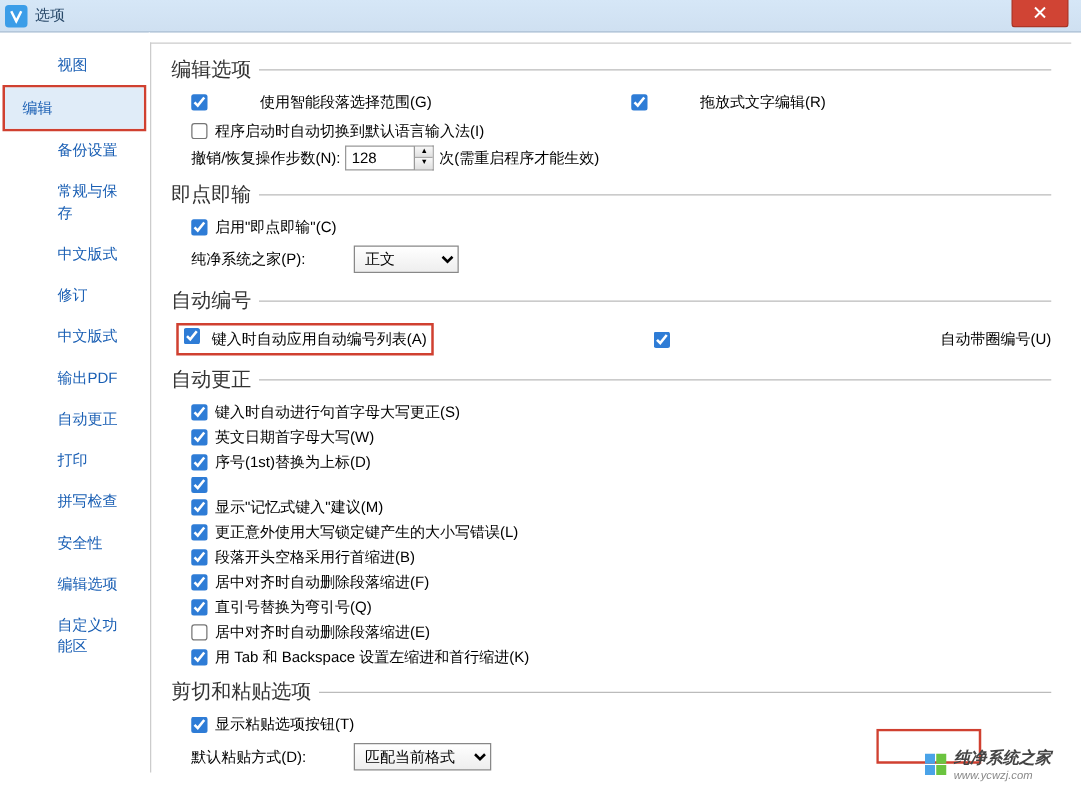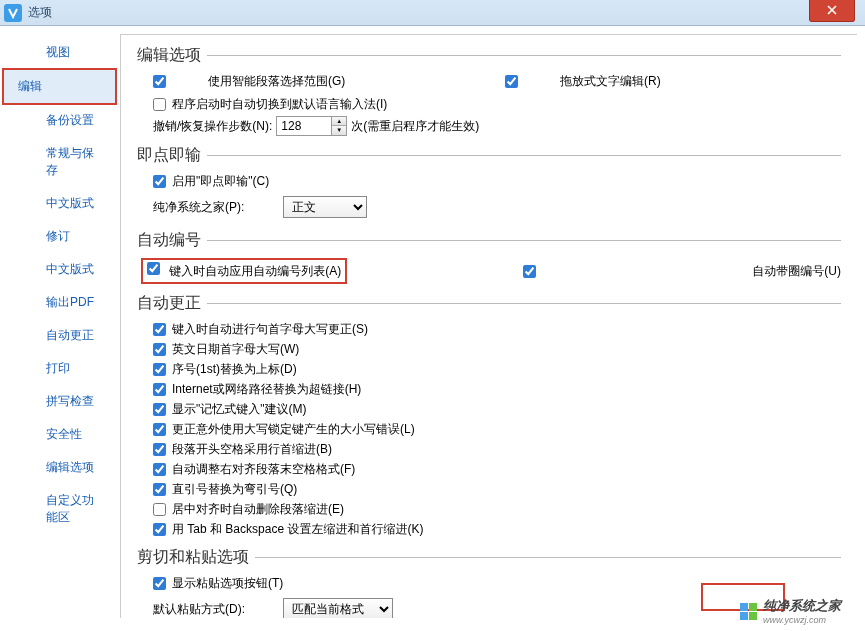--- a/index.html
+++ b/index.html
@@ -157,37 +157,36 @@
       <div class="row">
           <input type="checkbox" checked="" style="">
           <label>英文日期首字母大写(W)</label>
         </div>
       <div class="row">
           <input type="checkbox" checked="" style="">
           <label>序号(1st)替换为上标(D)</label>
         </div>
       <div class="row">
           <input type="checkbox" checked="" style="">
-          <label>Internet或网络路径替换为超链接(H)</label>
         </div>
       <div class="row">
           <input type="checkbox" checked="" style="">
           <label>显示"记忆式键入"建议(M)</label>
         </div>
       <div class="row">
           <input type="checkbox" checked="" style="">
           <label>更正意外使用大写锁定键产生的大小写错误(L)</label>
         </div>
       <div class="row">
           <input type="checkbox" checked="" style="">
           <label>段落开头空格采用行首缩进(B)</label>
         </div>
       <div class="row">
           <input type="checkbox" checked="" style="">
-          <label>自动调整右对齐段落末空格格式(F)</label>
+          <label>居中对齐时自动删除段落缩进(F)</label>
         </div>
       <div class="row">
           <input type="checkbox" checked="" style="">
           <label>直引号替换为弯引号(Q)</label>
         </div>
       <div class="row">
           <input type="checkbox" style="">
           <label>居中对齐时自动删除段落缩进(E)</label>
         </div>
       <div class="row">

